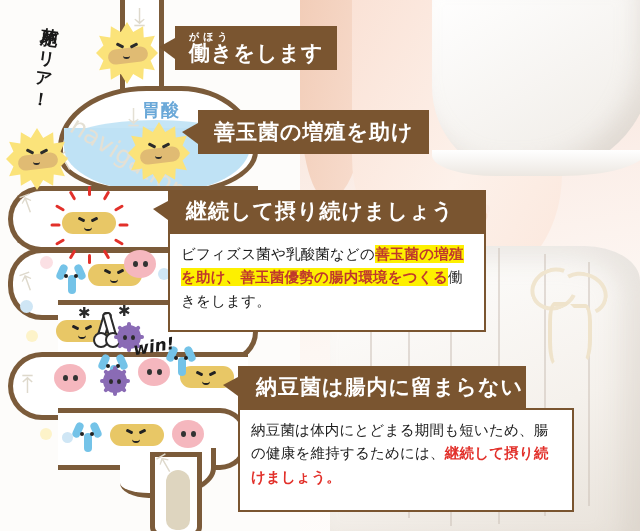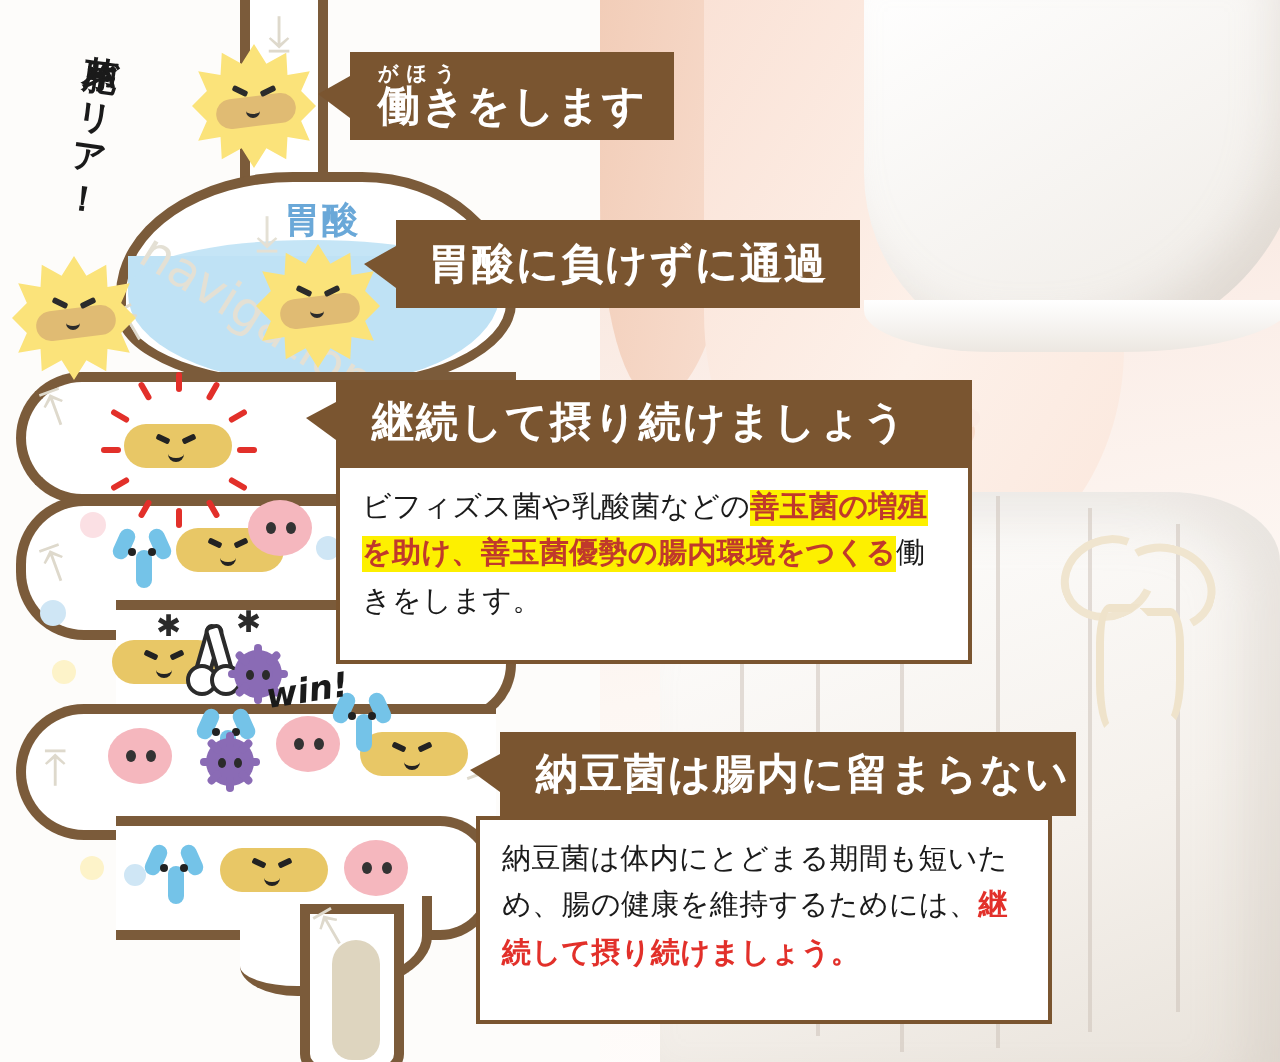--- a/index.html
+++ b/index.html
@@ -132,27 +132,27 @@
   #b1 .tail{left:-16px;top:12px;border-top:9px solid transparent;border-bottom:12px solid transparent;border-right:16px solid #7a5530;}
   .furi{position:absolute;left:189px;top:30px;font-size:10px;color:#fff;letter-spacing:4px;font-weight:bold;}
   #b1 .txt{margin-top:9px;}
 
   #b2{left:198px;top:110px;height:44px;padding:0 16px;}
   #b2 .tail{left:-16px;top:13px;border-top:9px solid transparent;border-bottom:12px solid transparent;border-right:16px solid #7a5530;}
 
   #b3{left:168px;top:190px;width:318px;height:42px;padding:0 18px;}
   #b3 .tail{left:-15px;top:11px;border-top:8px solid transparent;border-bottom:11px solid transparent;border-right:15px solid #7a5530;}
 
-  #b4{left:250px;top:366px;width:288px;height:42px;padding:0 18px;text-align:right;}
+  #b4{left:238px;top:366px;width:288px;height:42px;padding:0 18px;text-align:right;}
   #b4 .tail{left:-15px;top:11px;border-top:8px solid transparent;border-bottom:11px solid transparent;border-right:15px solid #7a5530;}
 
   .textbox{position:absolute;background:#fff;border:2px solid #7a5530;box-sizing:border-box;
     padding:9px 11px;color:#1b1b1b;font-size:14.5px;line-height:1.62;letter-spacing:.2px;}
   #t3{left:168px;top:232px;width:318px;height:100px;}
-  #t4{left:238px;top:408px;width:288px;height:104px;}
+  #t4{left:238px;top:408px;width:336px;height:104px;}
   .hl{background:#fdf000;color:#c0392b;font-weight:bold;padding:1px 0;}
   .em{color:#e2302a;font-weight:bold;}
 
   
   .bubble{position:absolute;left:452px;top:128px;width:166px;height:62px;background:#fff;
     border:3px solid #1a1a1a;border-radius:50%/46%;display:flex;align-items:center;
     justify-content:center;text-align:center;}
   .bubble .bt{font-size:14px;font-weight:bold;color:#111;line-height:1.35;letter-spacing:.5px;}
   .bubble .tip{position:absolute;left:34px;bottom:-19px;width:0;height:0;
     border-left:9px solid transparent;border-right:15px solid transparent;border-top:20px solid #1a1a1a;}
@@ -379,21 +379,21 @@
   </div>
 
   <div class="banner" id="b1">
     <span class="tail"></span>
     <span class="txt">働きをします</span>
   </div>
   <div class="furi">がほう</div>
 
   <div class="banner" id="b2">
     <span class="tail"></span>
-    <span class="txt">胃酸に負けずに通過</span>
+    <span class="txt">善玉菌の増殖を助け</span>
   </div>
 
   <div class="banner" id="b3">
     <span class="tail"></span>
     <span class="txt">継続して摂り続けましょう</span>
   </div>
   <div class="textbox" id="t3">
     <span>ビフィズス菌や乳酸菌などの</span><span class="hl">善玉菌の増殖を助け、善玉菌優勢の腸内環境をつくる</span><span>働きをします。</span>
   </div>
 

